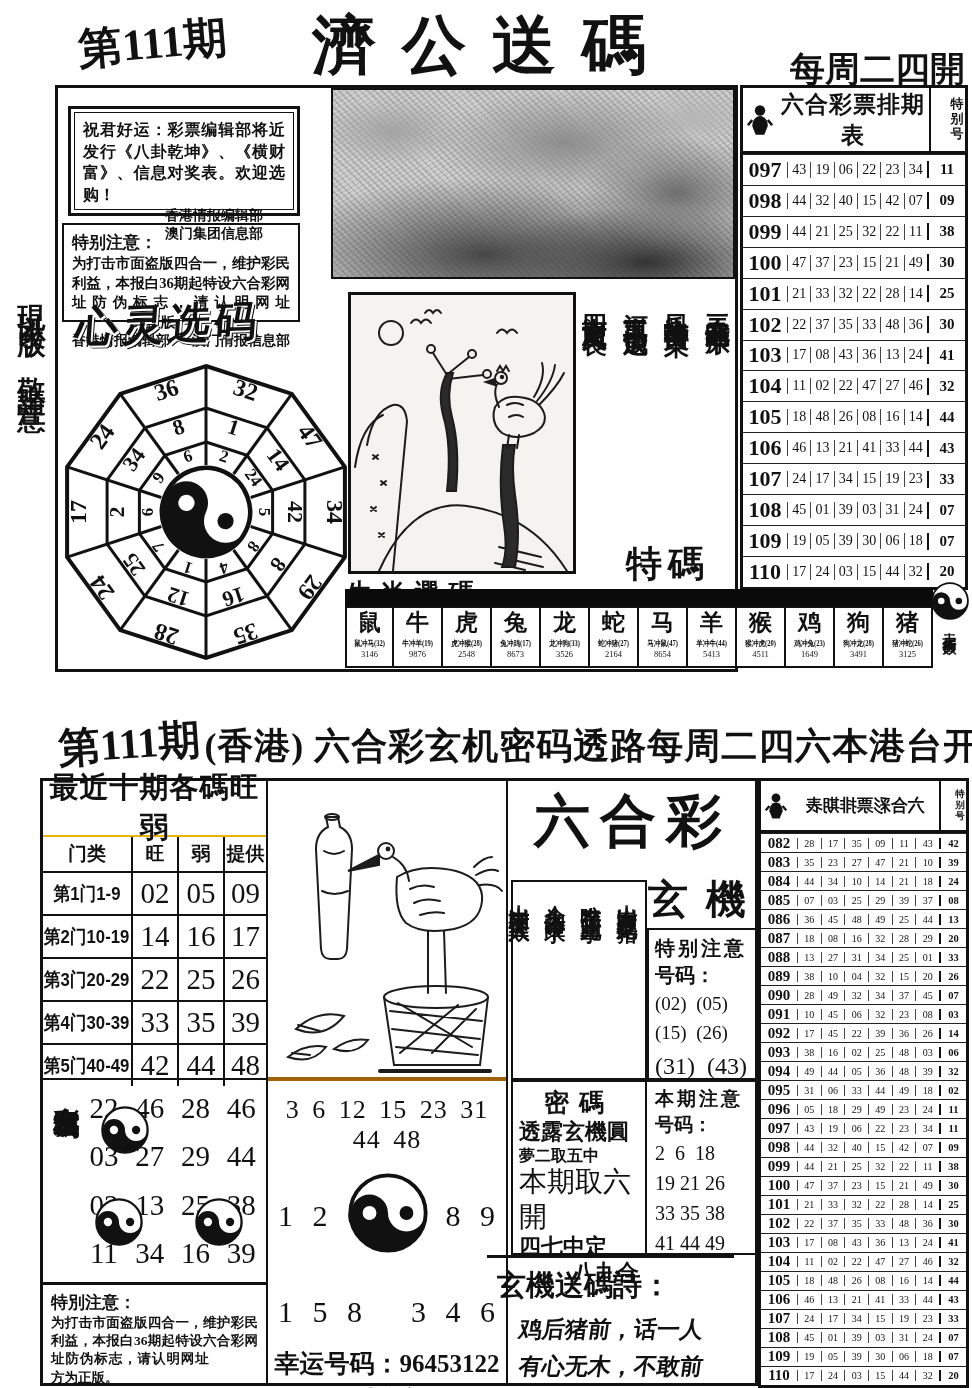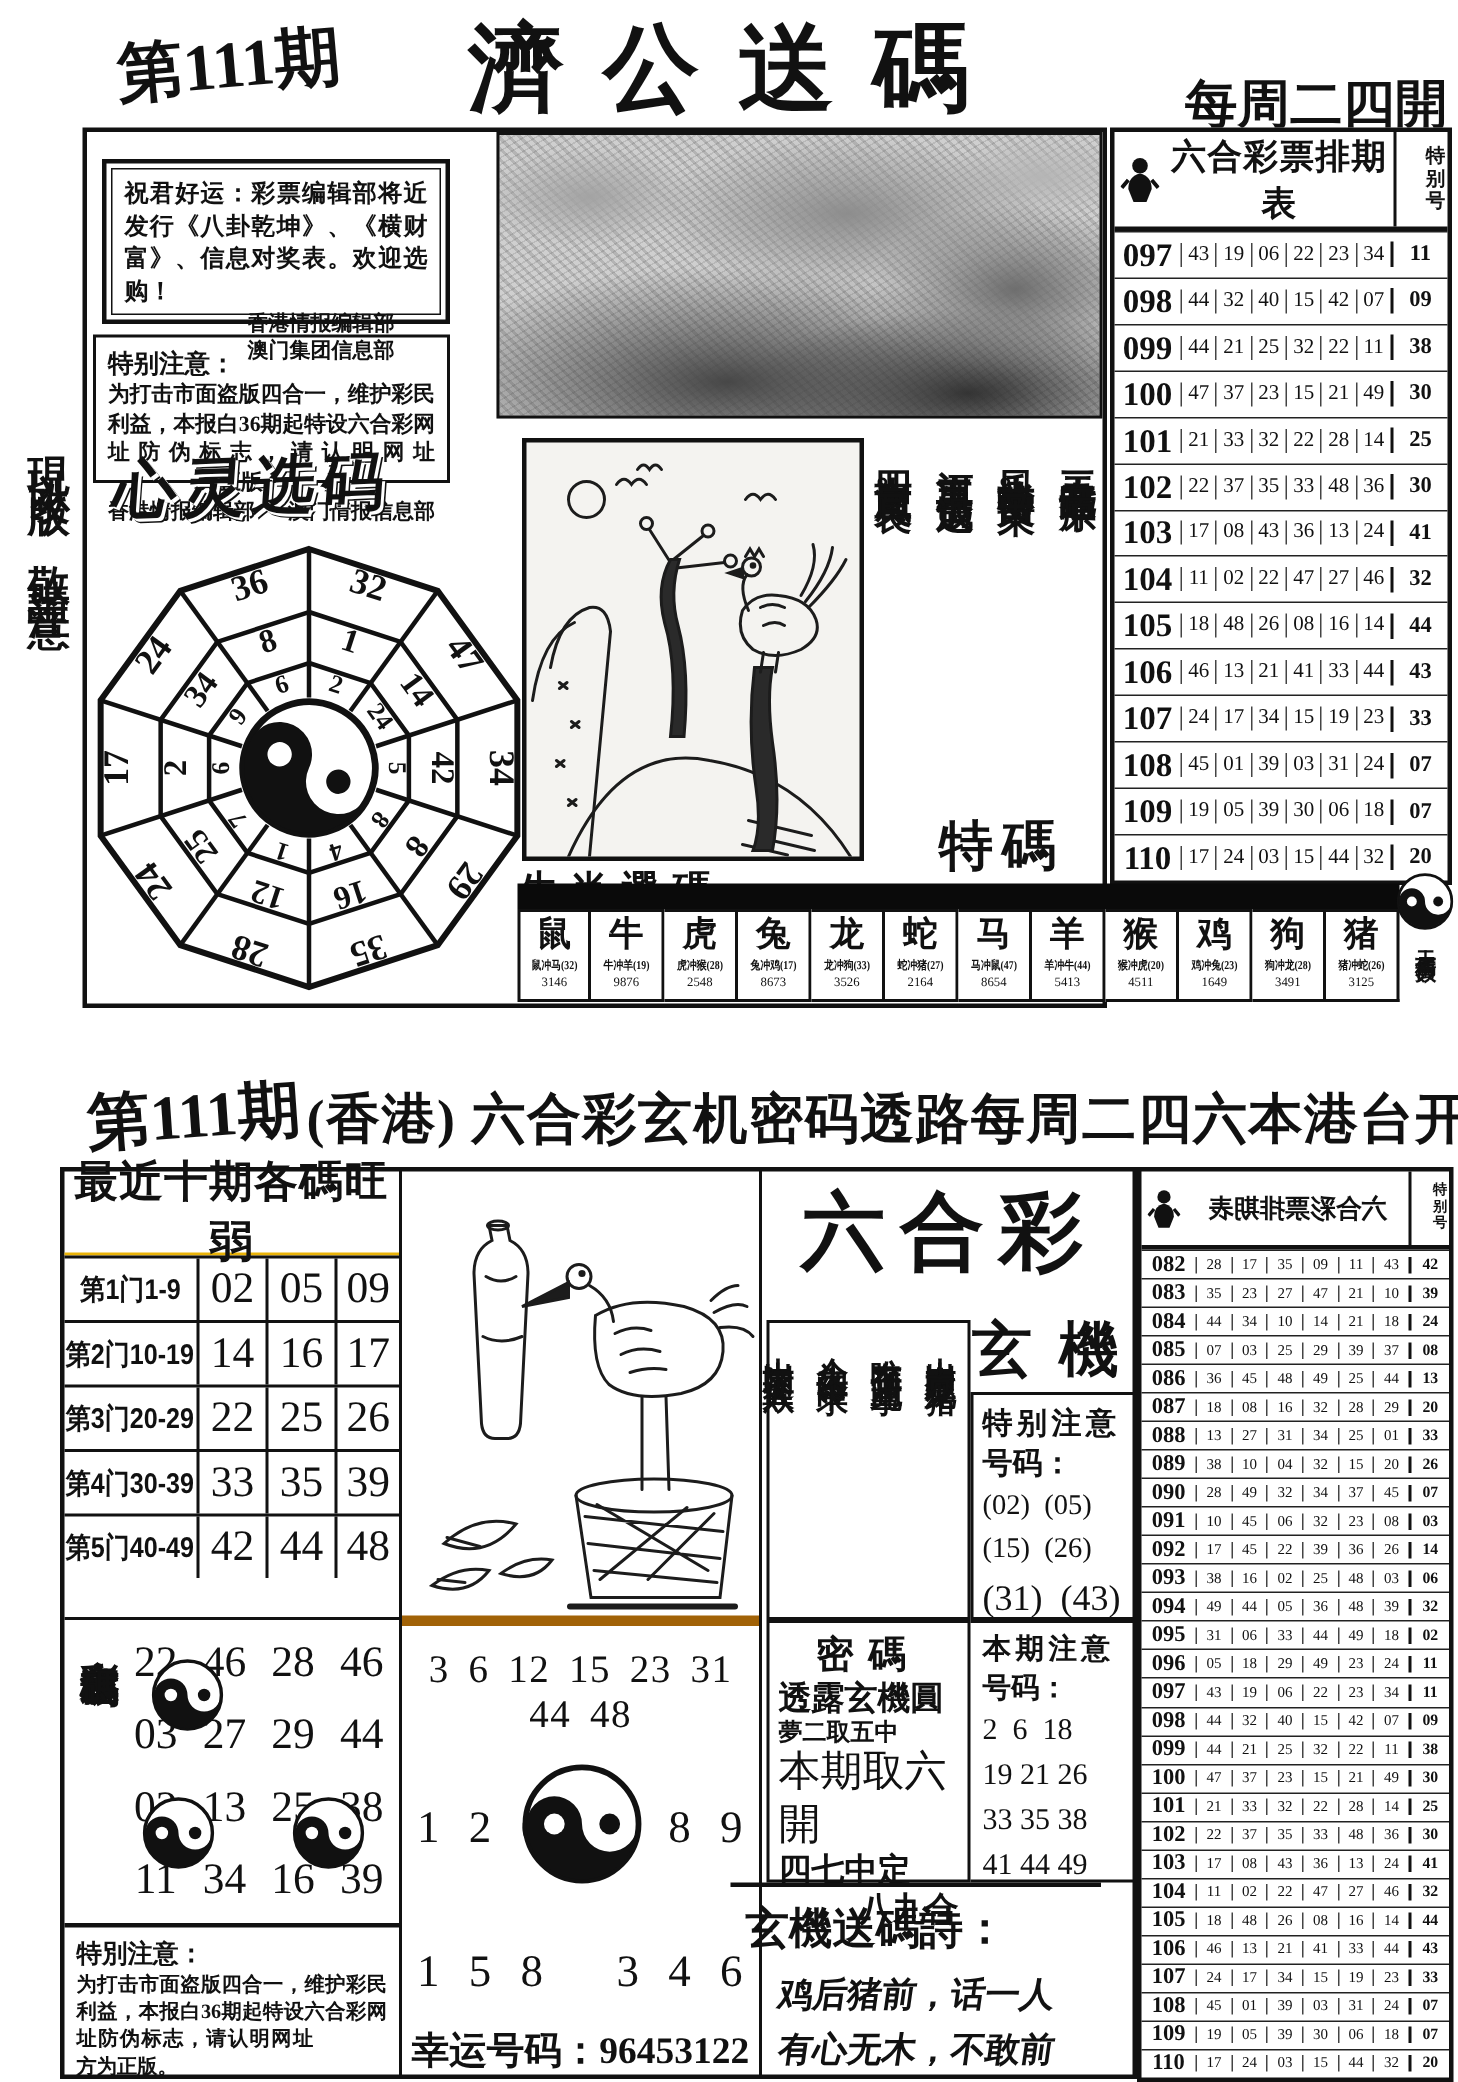--- a/index.html
+++ b/index.html
@@ -430,20 +430,26 @@
   </div>
 
   <div class="abs bx3" style="left:40px;top:778px;width:718px;height:608px"></div>
   <div class="abs" style="left:266px;top:778px;width:2px;height:608px;background:#111"></div>
   <div class="abs" style="left:506px;top:778px;width:2px;height:608px;background:#111"></div>
 
   <div class="abs ctr" style="left:43px;top:781px;width:223px;height:56px;border-bottom:2px solid #eab308;display:flex;align-items:center;justify-content:center">
     <span class="b" style="font-size:29px;font-weight:900;letter-spacing:1px">最近十期各碼旺弱</span>
   </div>
   <div class="abs" style="left:43px;top:837px;width:223px">
+    <div class="hc-head" style="border-top:none">
+      <span class="hc-c0">门类</span>
+      <span class="hc-c1">旺</span>
+      <span class="hc-c2">弱</span>
+      <span class="hc-c3">提供</span>
+    </div>
     <div id="hotcold-rows">
         <div class="hc-row">
           <span class="hc-c0">
             <b class="lbl">第1门1-9</b>
           </span>
           <span class="hc-c1">02</span>
           <span class="hc-c2">05</span>
           <span class="hc-c3">09</span>
         </div>
         <div class="hc-row">
@@ -557,21 +563,21 @@
         <path d="M142 108q12-6 24-2M146 122q12-6 26-2M152 134q12-4 24-2"></path>
         <path d="M160 150L160 212M176 150L178 212"></path>
         <ellipse cx="168" cy="216" rx="52" ry="11"></ellipse>
         <path d="M116 216L126 284L212 284L220 216"></path>
         <path d="M122 230l92 10M124 248l88 10M128 266l82 8M130 222l74 44M190 224l-58 48M208 228l-44 44"></path>
         <path d="M112 290l110 0" stroke-width="4"></path>
       </g>
     </svg>
   </div>
 
-  <div class="abs" style="left:268px;top:1077px;width:238px;height:221px;border-top:7px solid #a16207">
+  <div class="abs" style="left:268px;top:1077px;width:238px;height:221px;border-top:4px solid #a16207">
     <div class="ctr" style="margin-top:14px;font-size:26px;word-spacing:5px;letter-spacing:1px">3  6  12  15  23  31  44  48</div>
     <div style="display:flex;justify-content:space-between;padding:0 10px;margin-top:44px">
       <span class="numline">1  2  6</span>
       <span class="numline">3  8  9</span>
     </div>
     <div class="abs" style="left:80px;top:92px"><svg viewBox="0 0 104 104" width="80" height="80">
           <g transform="translate(52,52) rotate(90)">
             <circle r="49" fill="#fff" stroke="#111" stroke-width="5"></circle>
             <path d="M0 -48 A48 48 0 0 1 0 48 A24 24 0 0 1 0 0 A24 24 0 0 0 0 -48Z" fill="#111"></path>
             <circle cy="24" r="9" fill="#fff"></circle>

